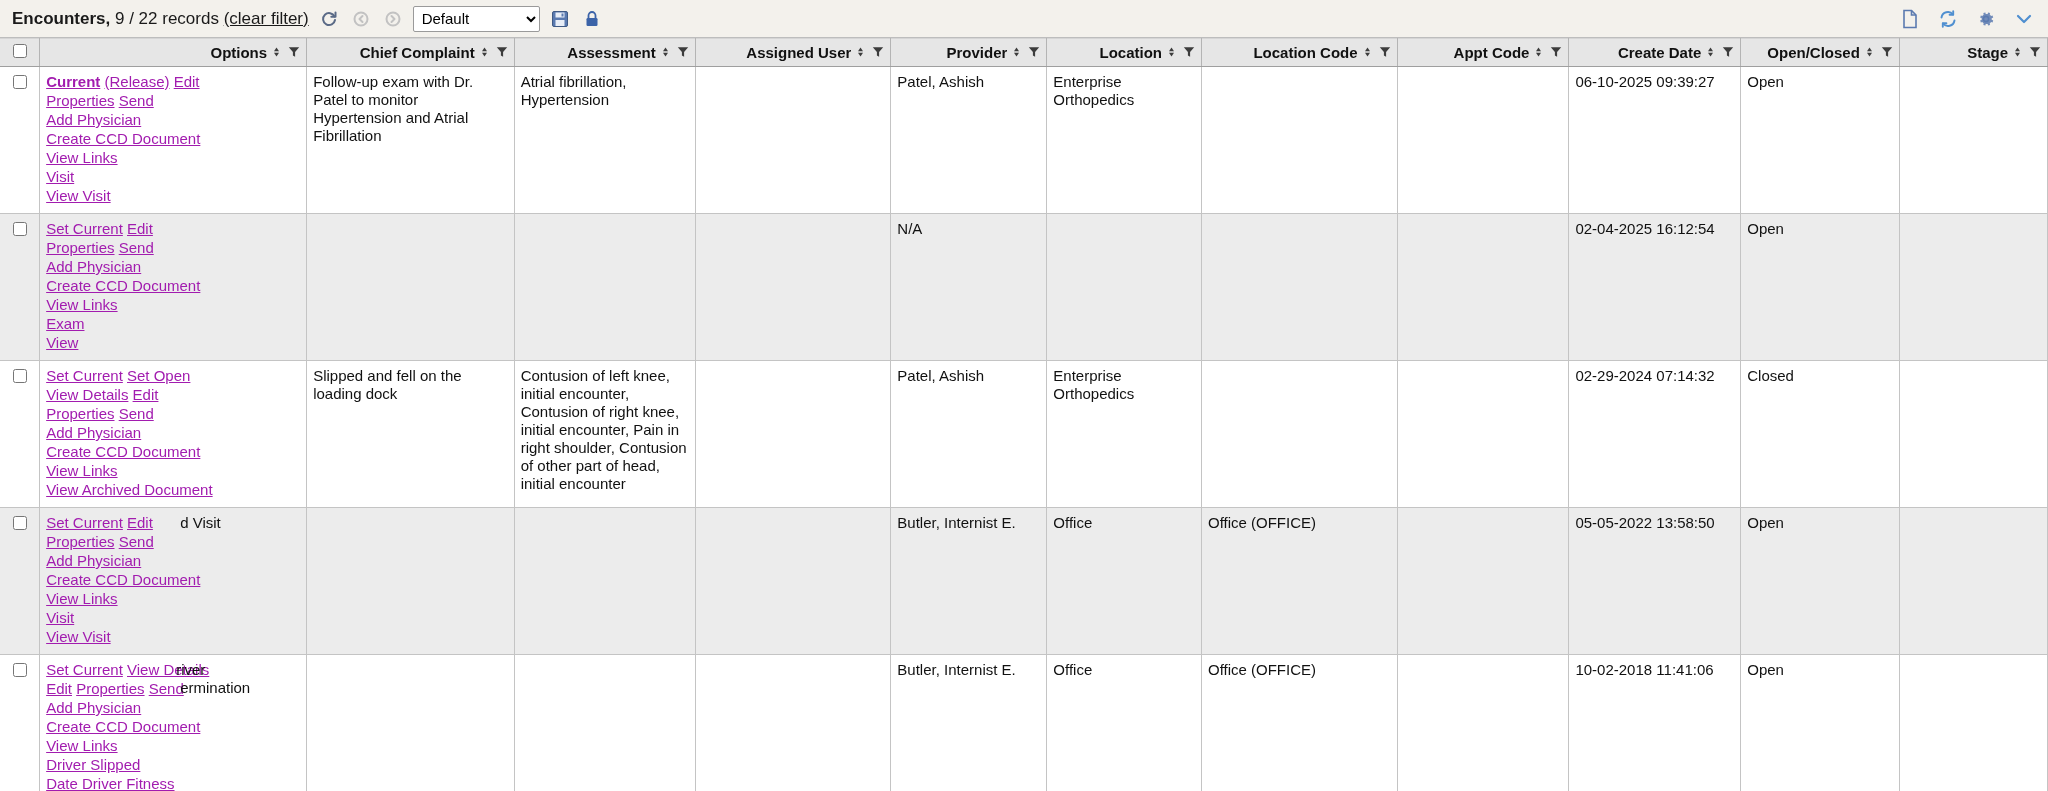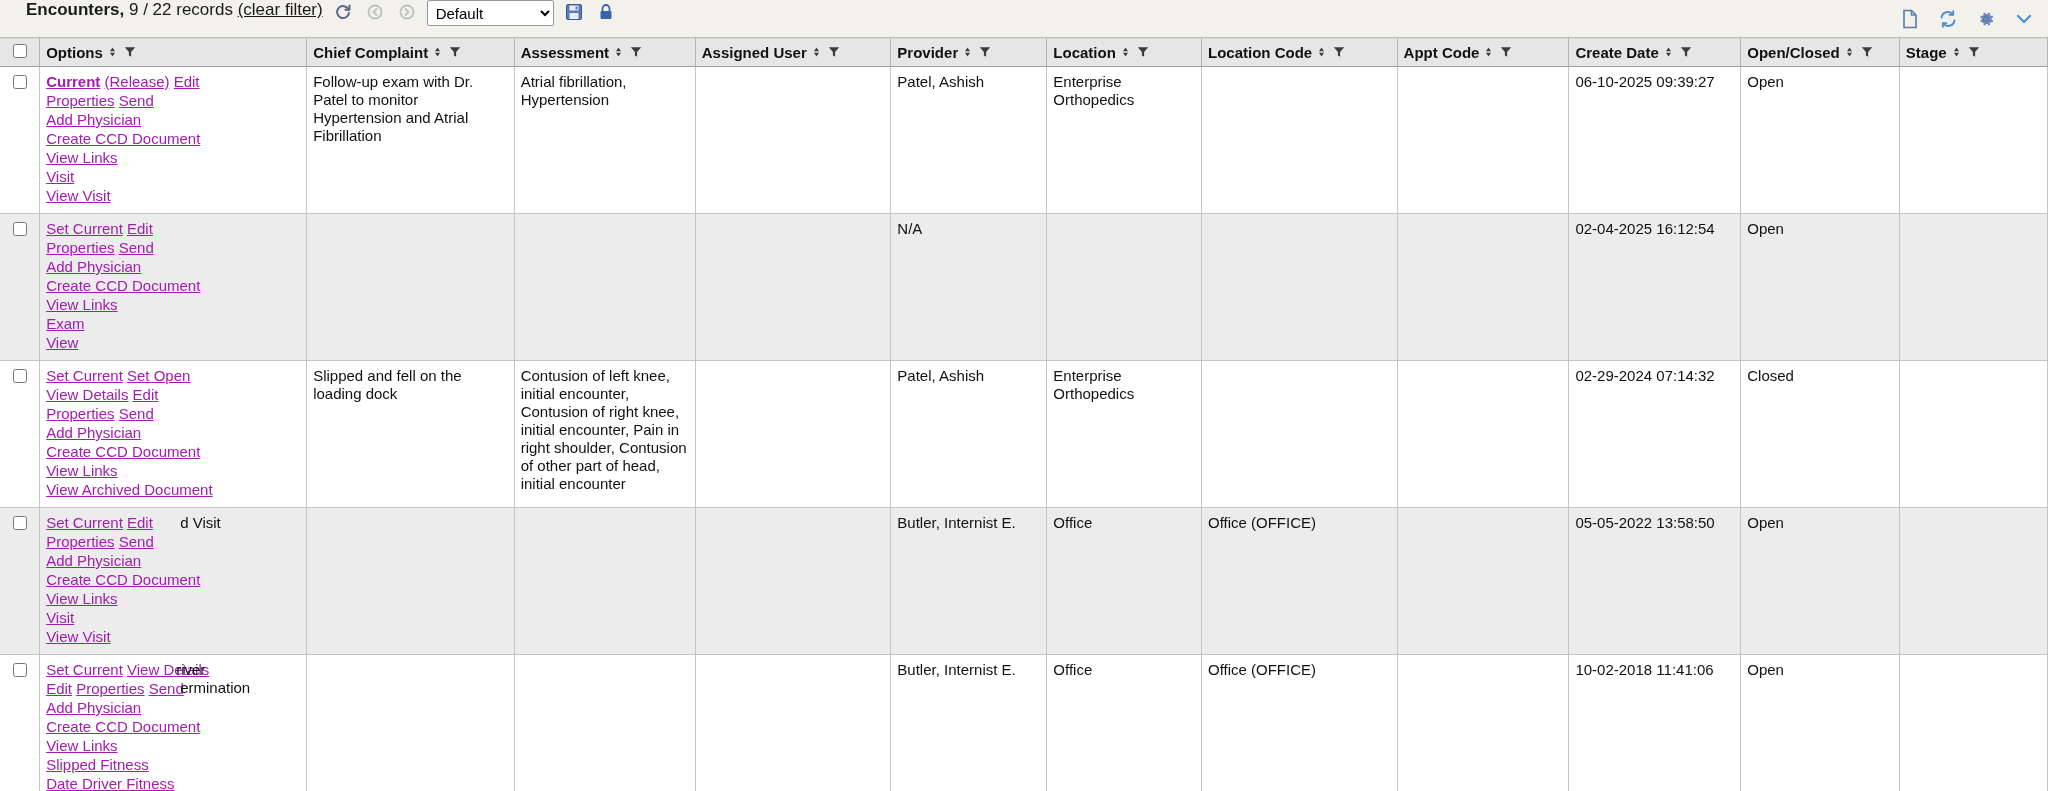--- a/index.html
+++ b/index.html
@@ -15,21 +15,22 @@
     overflow: hidden;
     background: #fff;
   }
 
   
   .toolbar {
     height: 38px;
     background: #f3f1ec;
     border-bottom: 1px solid #bdbdbd;
     display: flex;
-    padding: 0 26px;
+    align-items: center;
+    padding: 0 12px;
     gap: 8px;
     position: relative;
   }
   .tb-title {
     font-size: 17px;
     color: #1a1a1a;
     white-space: nowrap;
   }
   .tb-title b { font-weight: bold; }
   .tb-title .rec { font-weight: normal; }
@@ -85,21 +86,21 @@
     font-size: 15px;
     text-align: left;
     vertical-align: middle;
     position: relative;
     white-space: nowrap;
     overflow: hidden;
   }
   .th-inner {
     display: flex;
     align-items: center;
-    justify-content: flex-start;
+    justify-content: flex-end;
     gap: 4px;
   }
   .th-label { overflow: hidden; text-overflow: ellipsis; }
   .th-tools { display: flex; align-items: center; gap: 6px; flex: none; }
   .ico-sort, .ico-filter { cursor: pointer; color: #3c3c3c; }
   th.check-col { width: 30px; padding: 0; text-align: center; }
 
   .grid td {
     border-right: 1px solid #c4c4c4;
     border-bottom: 1px solid #c4c4c4;
@@ -474,21 +475,21 @@
           <td class="cc-text"></td>
         </tr>
         <tr style="height: 131px;">
           <td class="check-col"><input type="checkbox" style=""></td>
           <td class="opt-links" style="position: relative;">
             <div class="opt-line"><a>Set Current</a> <a>View Details</a></div>
             <div class="opt-line"><a>Edit</a> <a>Properties</a> <a>Send</a></div>
             <div class="opt-line"><a>Add Physician</a></div>
             <div class="opt-line"><a>Create CCD Document</a></div>
             <div class="opt-line"><a>View Links</a></div>
-            <div class="opt-line"><a>Slipped Fitness</a></div>
+            <div class="opt-line"><a>Driver Slipped</a></div>
             <div class="opt-line"><a>Date Driver Fitness</a></div>
             <span class="overflow-text" style="left: 136px; top: 6px;">river</span>
             <span class="overflow-text" style="left: 140px; top: 24px;">ermination</span>
           </td>
           <td class="cc-text"></td>
           <td class="cc-text"></td>
           <td class="cc-text"></td>
           <td class="cc-text">Butler, Internist E.</td>
           <td class="cc-text">Office</td>
           <td class="cc-text">Office (OFFICE)</td>

